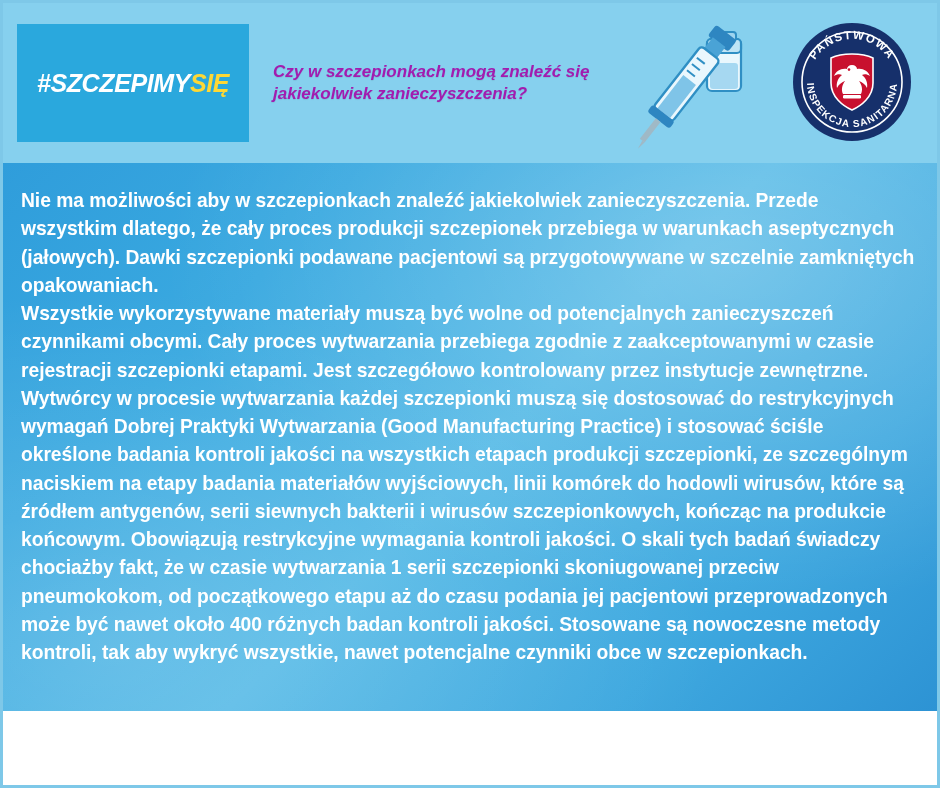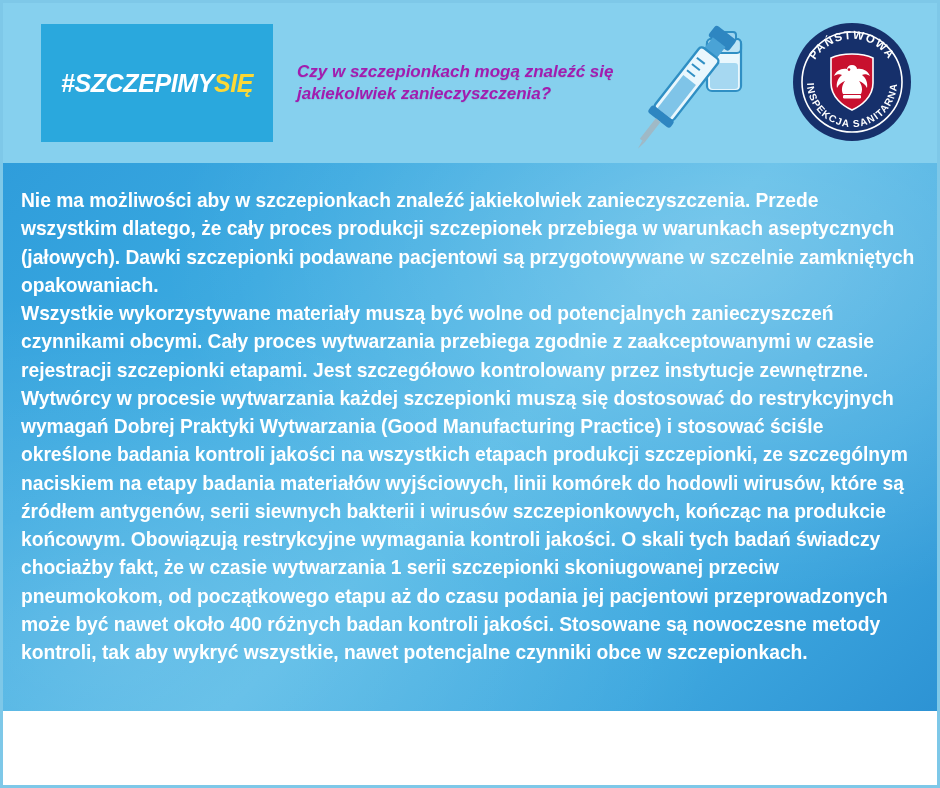--- a/index.html
+++ b/index.html
@@ -33,21 +33,20 @@
     box-sizing: border-box;
   }
   .logo-box {
     width: 232px;
     height: 118px;
     background: #2aa8dd;
     display: flex;
     align-items: center;
     justify-content: center;
     flex: 0 0 auto;
-    margin-left: 24px;
   }
   .logo-text {
     font-size: 25px;
     font-weight: bold;
     font-style: italic;
     letter-spacing: -0.4px;
     color: #ffffff;
     white-space: nowrap;
   }
   .logo-text .sie {

